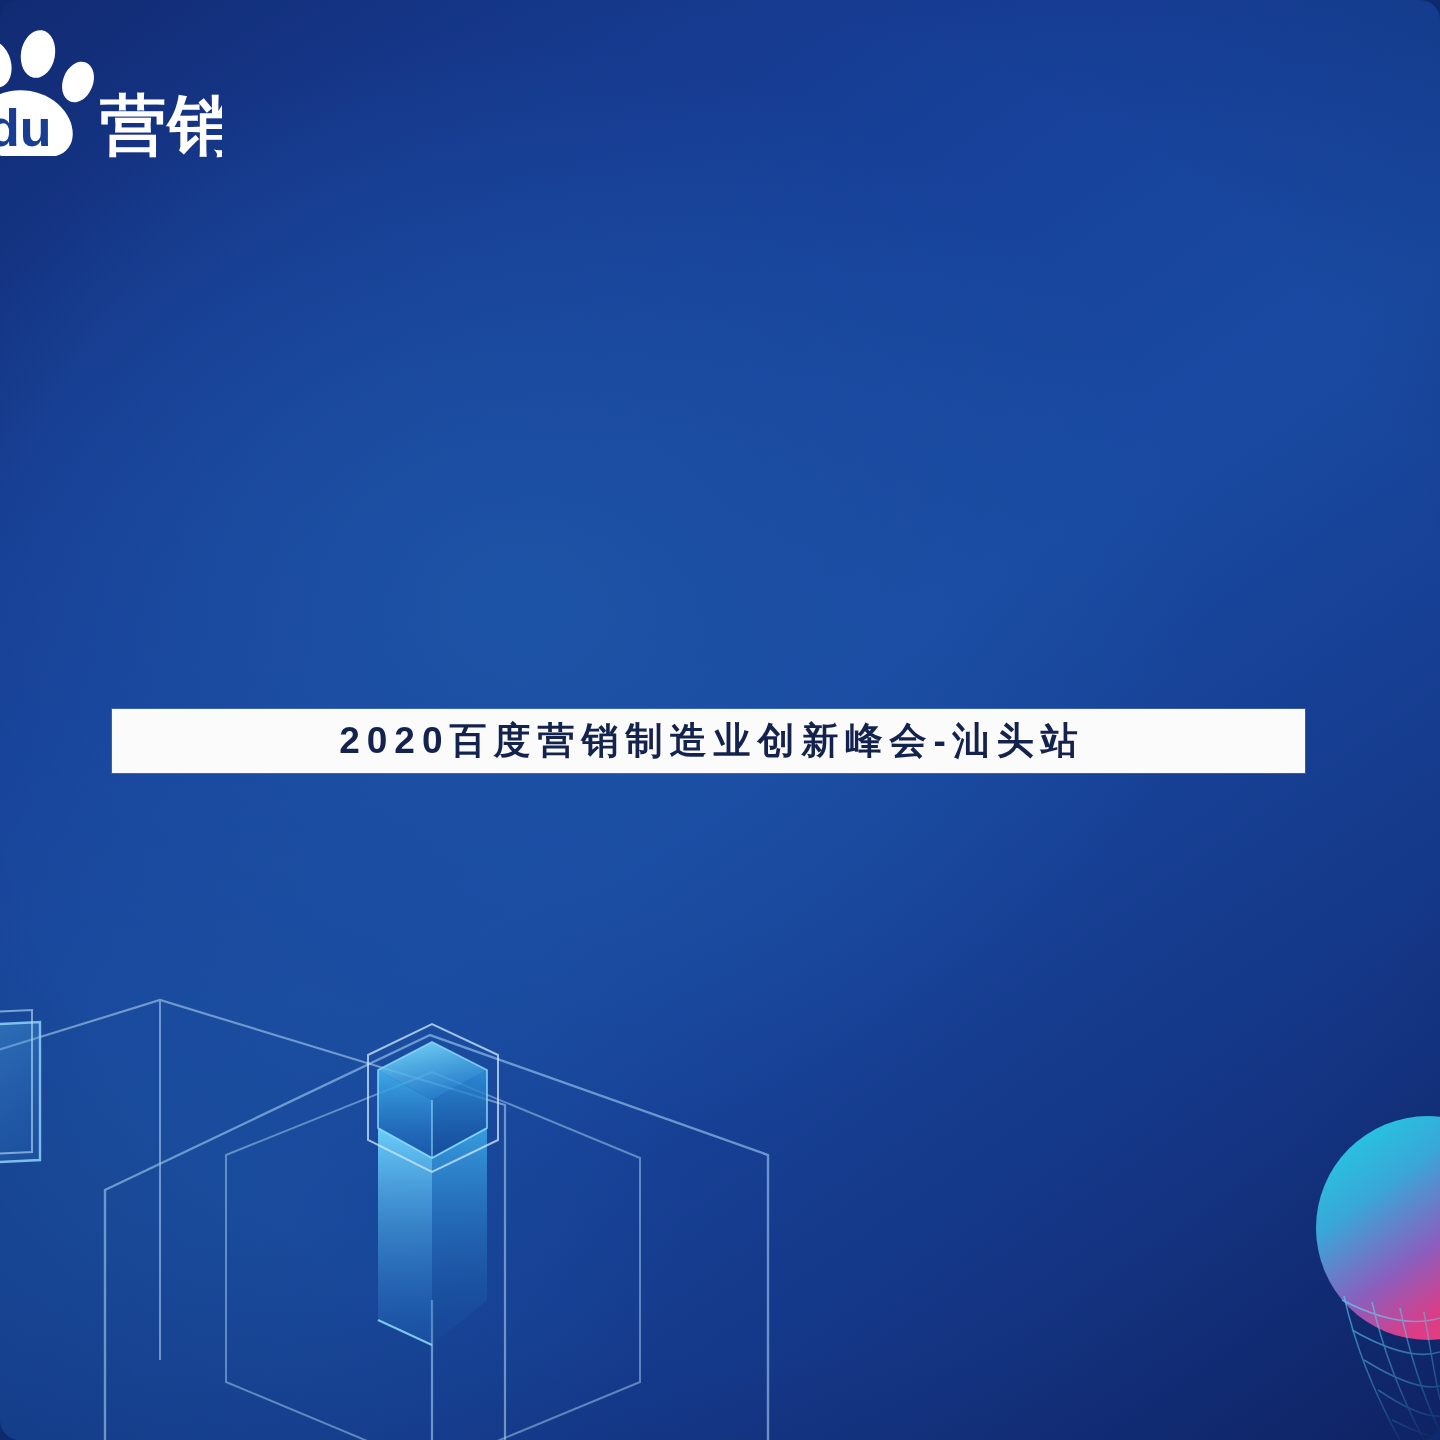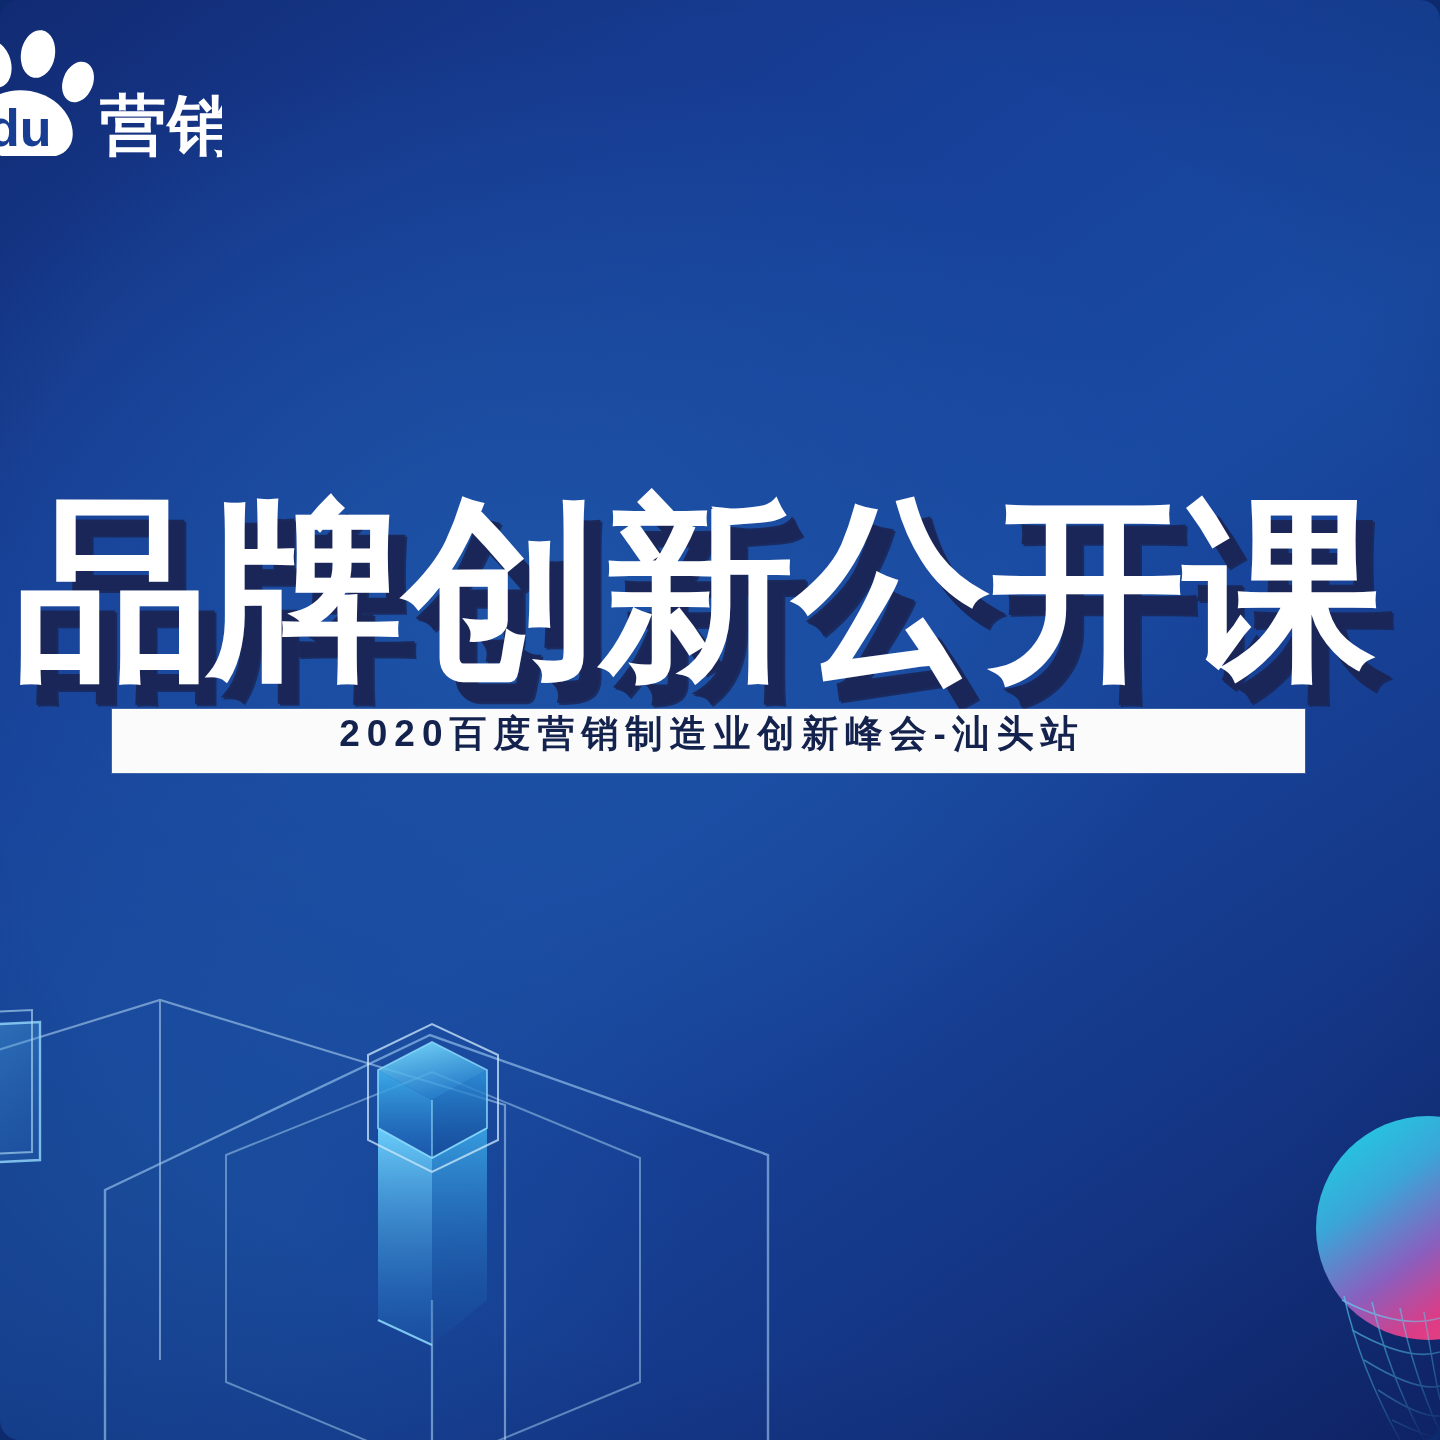--- a/index.html
+++ b/index.html
@@ -71,20 +71,21 @@
 
   
   .subtitle-bar {
     position: absolute;
     left: 112px;
     top: 709px;
     width: 1193px;
     height: 64px;
     background: #fbfbfb;
     display: flex;
+    align-items: center;
     justify-content: center;
     z-index: 35;
     box-shadow: 0 0 0 1px rgba(255,255,255,0.15);
   }
   .subtitle-text {
     font-size: 37px;
     font-weight: 700;
     color: #14224e;
     letter-spacing: 7px;
     text-indent: 7px;
@@ -226,21 +227,18 @@
         <path d="M 6 78 C 22 62 56 62 76 80 C 96 98 96 126 74 132 L 20 132 C -2 128 -8 94 6 78 Z"></path>
       </g>
 
       <g fill="#173e93">
         <text x="6" y="122" font-family="'Liberation Sans', sans-serif" font-size="52" font-weight="700">du</text>
       </g>
       <text x="118" y="124" font-family="'Liberation Sans','DejaVu Sans',sans-serif" font-size="66" font-weight="700" fill="#ffffff" letter-spacing="2">营销</text>
     </svg>
   </div>
 
-  <div class="headline-wrap">
-    <div class="headline">品牌创新公开课</div>
-  </div>
 
   <div class="subtitle-bar">
     <span class="subtitle-text">2020百度营销制造业创新峰会-汕头站</span>
   </div>
 
 </div>
 
 </body></html>

